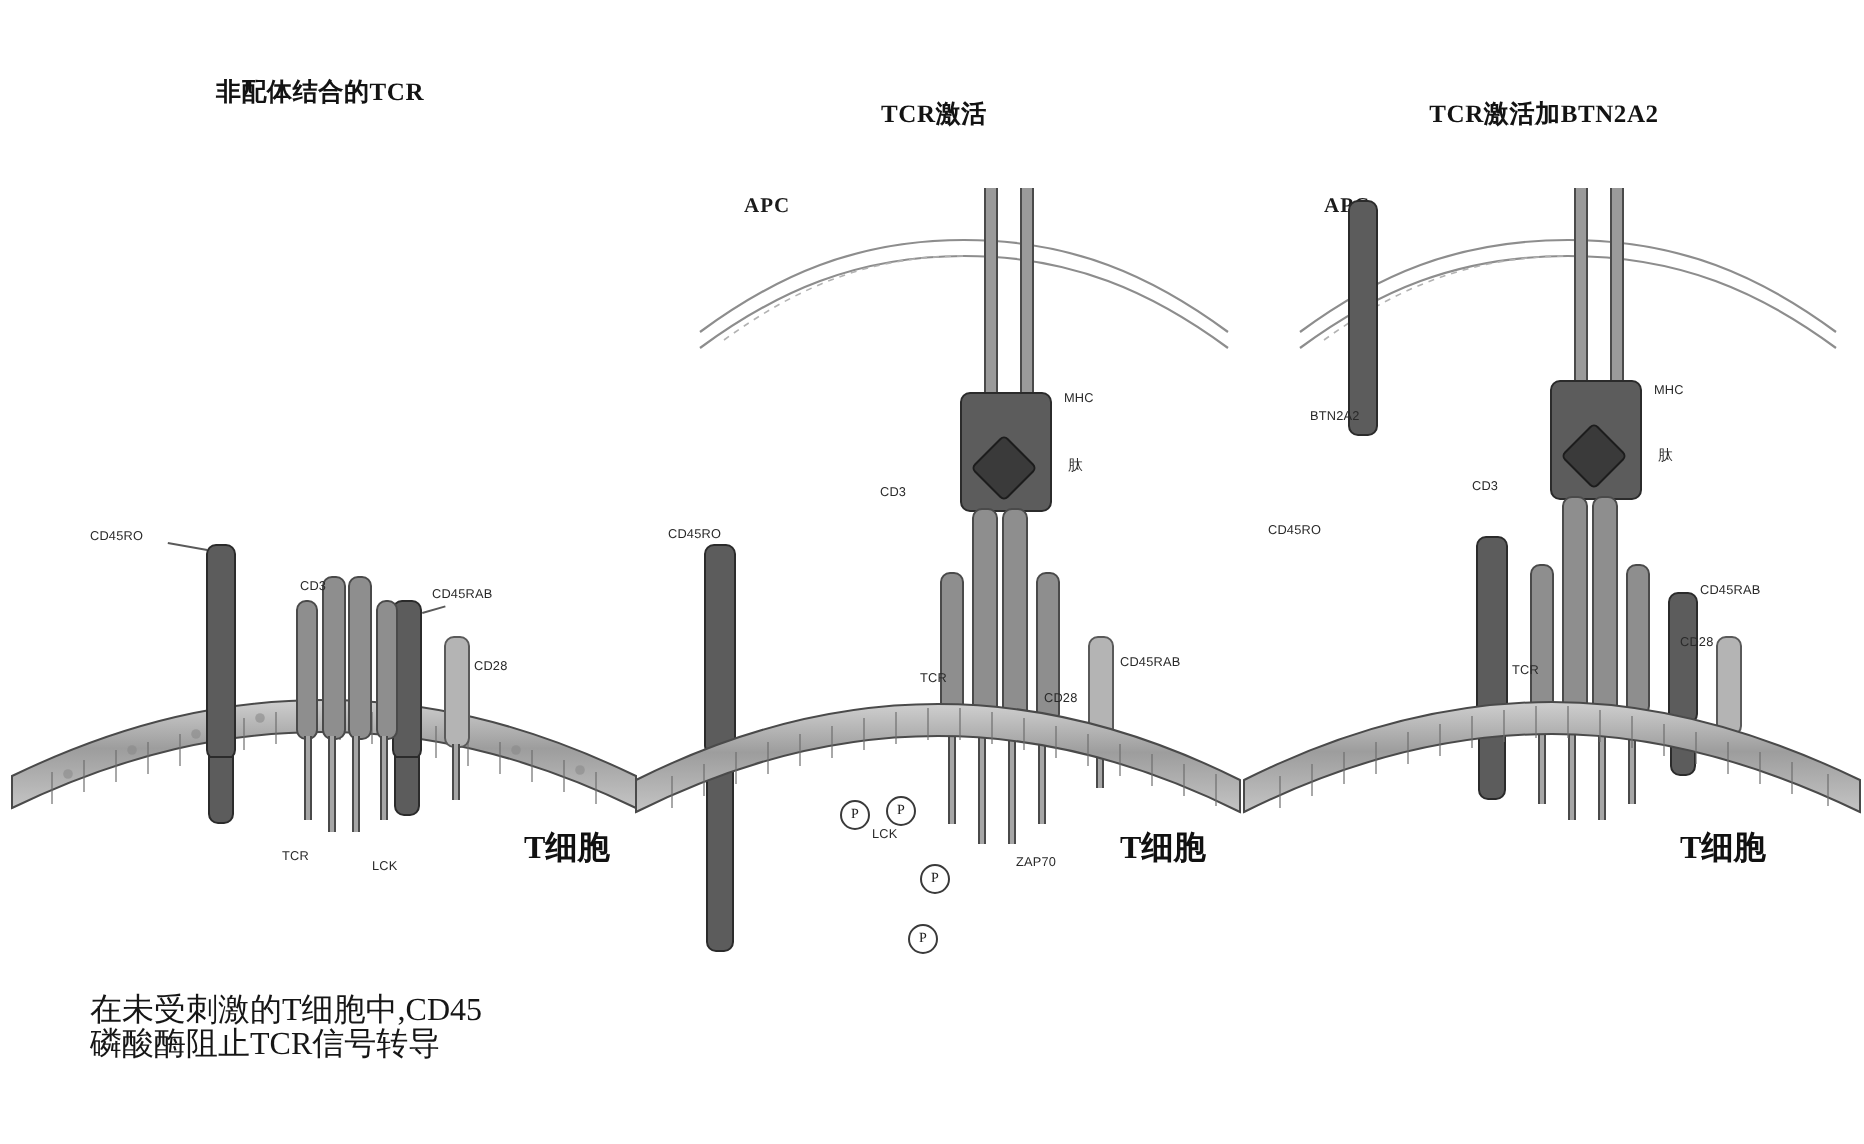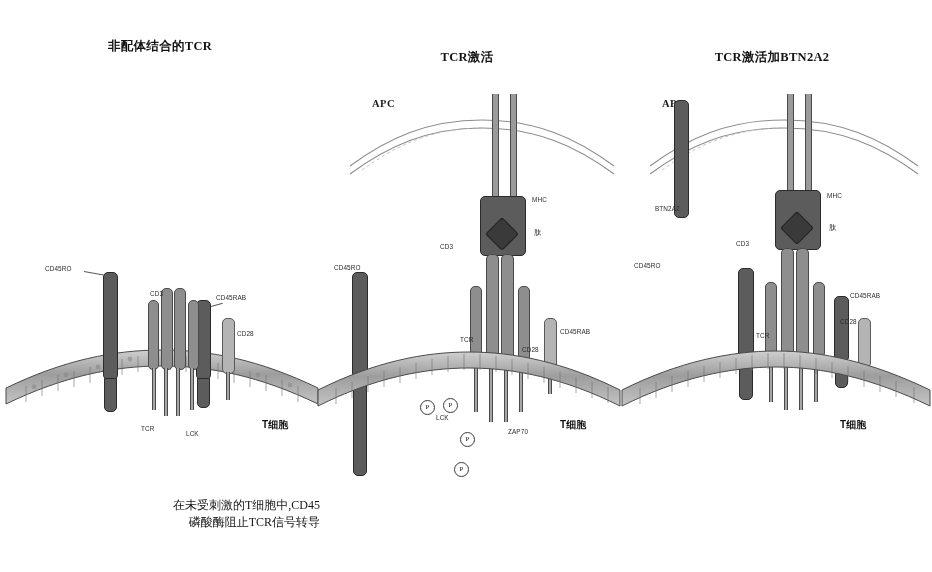--- a/index.html
+++ b/index.html
@@ -27,24 +27,25 @@
     letter-spacing:.3px;
     color:#131313;
   }
   #panel-1 .panel-title{top:38px;}
   #panel-2 .panel-title{top:49px;}
   #panel-3 .panel-title{top:49px;}
 
   .panel-caption{
     position:absolute;left:0;width:100%;
     top:497px;
-    text-align:right;
-    font-size:12px;
+    text-align:left;
+    font-size:16px;
     line-height:17px;
     color:#161616;
+    padding-left:45px;
   }
   #panel-3 .panel-caption{left:2px;width:306px;}
 
   
   .membrane{position:absolute;pointer-events:none;}
 
   
   .prot{
     position:absolute;
     background:#8e8e8e;
@@ -71,22 +72,22 @@
     position:absolute;
     font-size:6.4px;
     line-height:7.6px;
     color:#2a2a2a;
     white-space:nowrap;
     font-family:"Liberation Sans", sans-serif;
     letter-spacing:.1px;
   }
   .lbl.cn{font-family:"Liberation Serif", serif;font-size:7.4px;}
   .lbl.big{
-    font-size:10px;line-height:13px;color:#111;
-    font-family:Liberation Sans, sans-serif;font-weight:bold;
+    font-size:16px;line-height:13px;color:#111;
+    font-family:Liberation Serif, serif;font-weight:bold;
   }
   .lbl.apc{
     font-size:10.5px;color:#1b1b1b;font-weight:bold;
     font-family:"Liberation Serif", serif;letter-spacing:.5px;
   }
 
   
   .phos{
     position:absolute;
     width:13px;height:13px;

